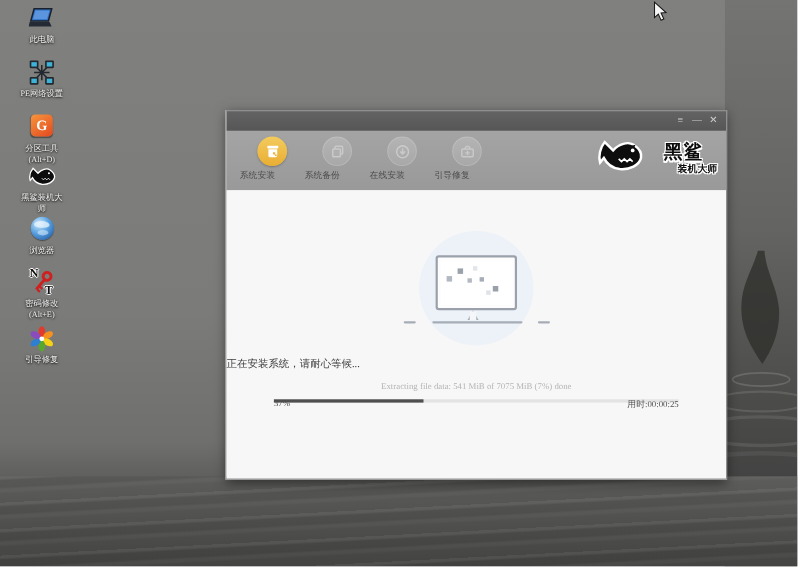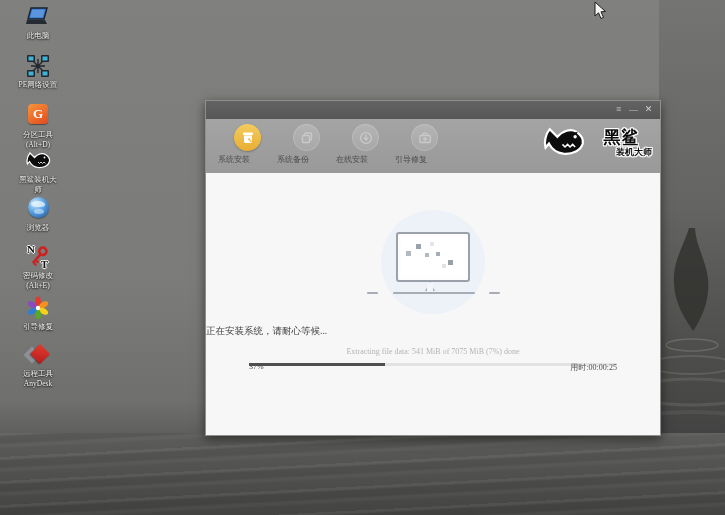--- a/index.html
+++ b/index.html
@@ -191,28 +191,20 @@
           <ellipse cx="12" cy="5.5" rx="3" ry="5" fill="#57a82c" transform="rotate(180 12 12)"></ellipse>
           <ellipse cx="12" cy="5.5" rx="3" ry="5" fill="#2f7fd0" transform="rotate(240 12 12)"></ellipse>
           <ellipse cx="12" cy="5.5" rx="3" ry="5" fill="#8a4bbf" transform="rotate(300 12 12)"></ellipse>
           <circle cx="12" cy="12" r="2.2" fill="#fff"></circle>
         </g>
       </svg>
     </div>
     <span class="dlabel">引导修复</span>
   </div>
 
-  <div class="dicon" style="top:343px">
-    <div class="art">
-      <div class="ad-back"></div>
-        <div class="ad-front"></div>
-    </div>
-    <span class="dlabel">远程工具</span>
-    <span class="dlabel">AnyDesk</span>
-  </div>
 
   <div class="win">
     <div class="titlebar">
       <div class="winctl">
         <span>≡</span>
         <span>—</span>
         <span>✕</span>
       </div>
     </div>
 

